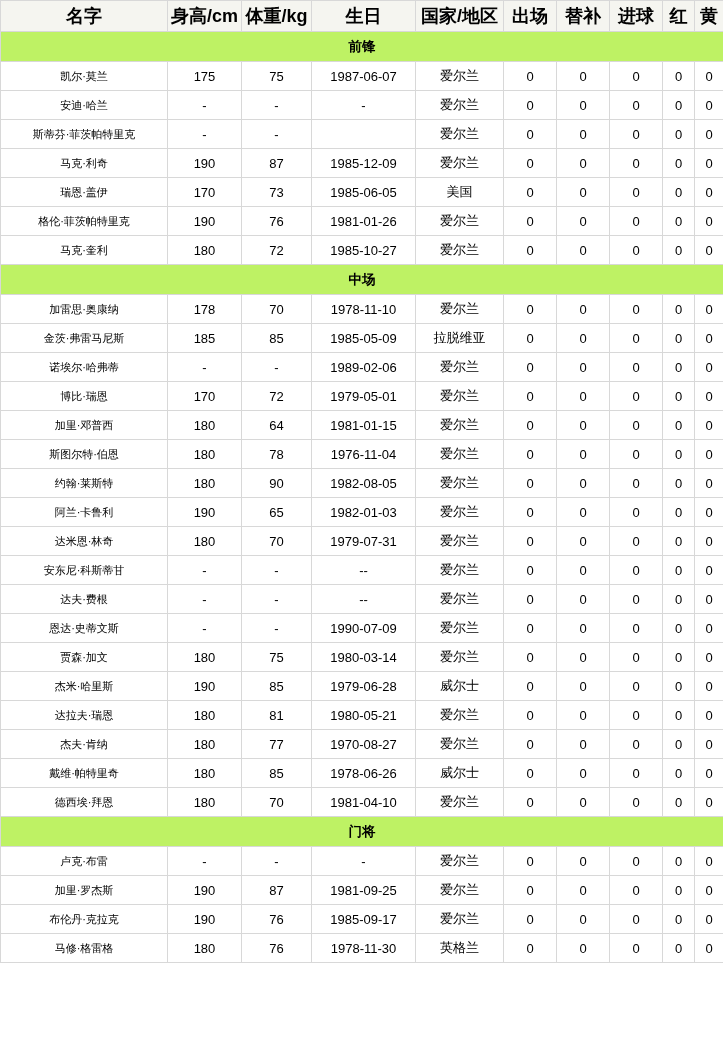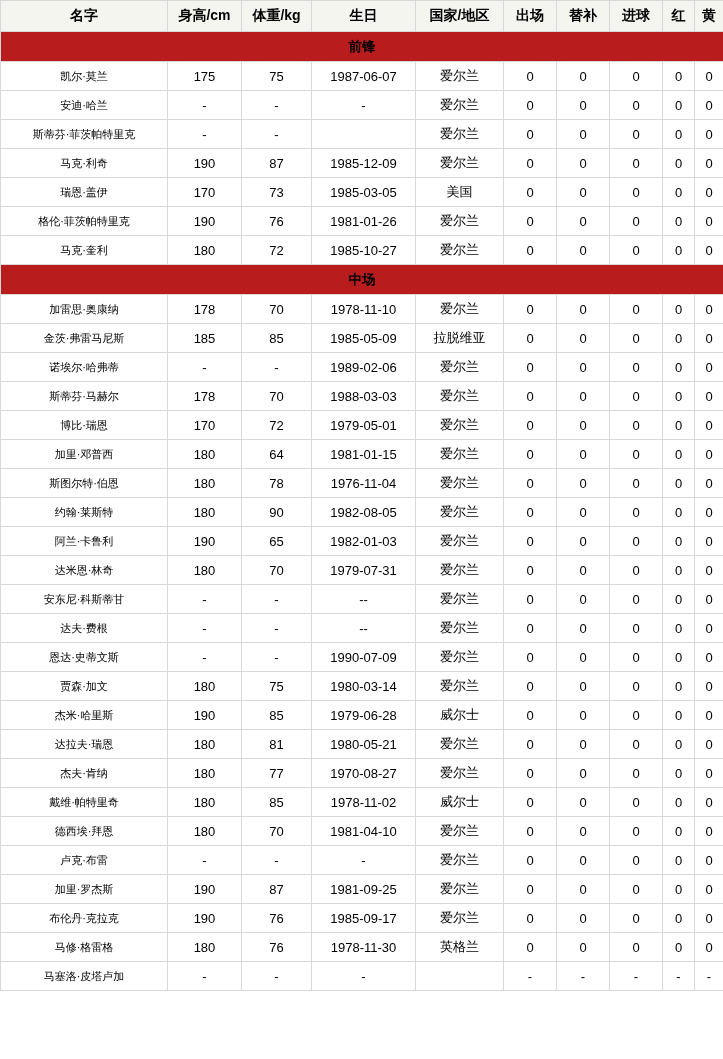--- a/index.html
+++ b/index.html
@@ -25,25 +25,25 @@
     height: 28px;
     text-align: center;
     vertical-align: middle;
     font-weight: normal;
     white-space: nowrap;
     overflow: hidden;
   }
   table.roster thead th {
     background: #f5f5f0;
     font-weight: bold;
-    font-size: 14px;
+    font-size: 18px;
     height: 30px;
   }
   tr.section-row td {
-    background: #b91c1c;
+    background: #bef264;
     font-weight: bold;
     font-size: 13.5px;
     height: 29px;
   }
   td.name-cell {
     font-size: 11px;
   }
   
   col.c-name   { width: 167px; }
   col.c-height { width: 74px; }
@@ -135,21 +135,21 @@
         <td>0</td>
         <td>0</td>
         <td>0</td>
         <td>0</td>
         <td>0</td>
       </tr>
       <tr>
         <td class="name-cell">瑞恩·盖伊</td>
         <td>170</td>
         <td>73</td>
-        <td>1985-03-05</td>
+        <td>1985-06-05</td>
         <td>美国</td>
         <td>0</td>
         <td>0</td>
         <td>0</td>
         <td>0</td>
         <td>0</td>
       </tr>
       <tr>
         <td class="name-cell">格伦·菲茨帕特里克</td>
         <td>190</td>
@@ -207,32 +207,20 @@
         <td>-</td>
         <td>1989-02-06</td>
         <td>爱尔兰</td>
         <td>0</td>
         <td>0</td>
         <td>0</td>
         <td>0</td>
         <td>0</td>
       </tr>
       <tr>
-        <td class="name-cell">斯蒂芬·马赫尔</td>
-        <td>178</td>
-        <td>70</td>
-        <td>1988-03-03</td>
-        <td>爱尔兰</td>
-        <td>0</td>
-        <td>0</td>
-        <td>0</td>
-        <td>0</td>
-        <td>0</td>
-      </tr>
-      <tr>
         <td class="name-cell">博比·瑞恩</td>
         <td>170</td>
         <td>72</td>
         <td>1979-05-01</td>
         <td>爱尔兰</td>
         <td>0</td>
         <td>0</td>
         <td>0</td>
         <td>0</td>
         <td>0</td>
@@ -378,39 +366,42 @@
         <td>0</td>
         <td>0</td>
         <td>0</td>
         <td>0</td>
         <td>0</td>
       </tr>
       <tr>
         <td class="name-cell">戴维·帕特里奇</td>
         <td>180</td>
         <td>85</td>
-        <td>1978-11-02</td>
+        <td>1978-06-26</td>
         <td>威尔士</td>
         <td>0</td>
         <td>0</td>
         <td>0</td>
         <td>0</td>
         <td>0</td>
       </tr>
       <tr>
         <td class="name-cell">德西埃·拜恩</td>
         <td>180</td>
         <td>70</td>
         <td>1981-04-10</td>
         <td>爱尔兰</td>
         <td>0</td>
         <td>0</td>
         <td>0</td>
         <td>0</td>
         <td>0</td>
+      </tr>
+      <tr class="section-row">
+        <td colspan="10">门将</td>
       </tr>
       <tr>
         <td class="name-cell">卢克·布雷</td>
         <td>-</td>
         <td>-</td>
         <td>-</td>
         <td>爱尔兰</td>
         <td>0</td>
         <td>0</td>
         <td>0</td>
@@ -445,27 +436,15 @@
         <td class="name-cell">马修·格雷格</td>
         <td>180</td>
         <td>76</td>
         <td>1978-11-30</td>
         <td>英格兰</td>
         <td>0</td>
         <td>0</td>
         <td>0</td>
         <td>0</td>
         <td>0</td>
-      </tr>
-      <tr>
-        <td class="name-cell">马塞洛·皮塔卢加</td>
-        <td>-</td>
-        <td>-</td>
-        <td>-</td>
-        <td></td>
-        <td>-</td>
-        <td>-</td>
-        <td>-</td>
-        <td>-</td>
-        <td>-</td>
       </tr>
     </tbody>
 </table>
 
 </body></html>

